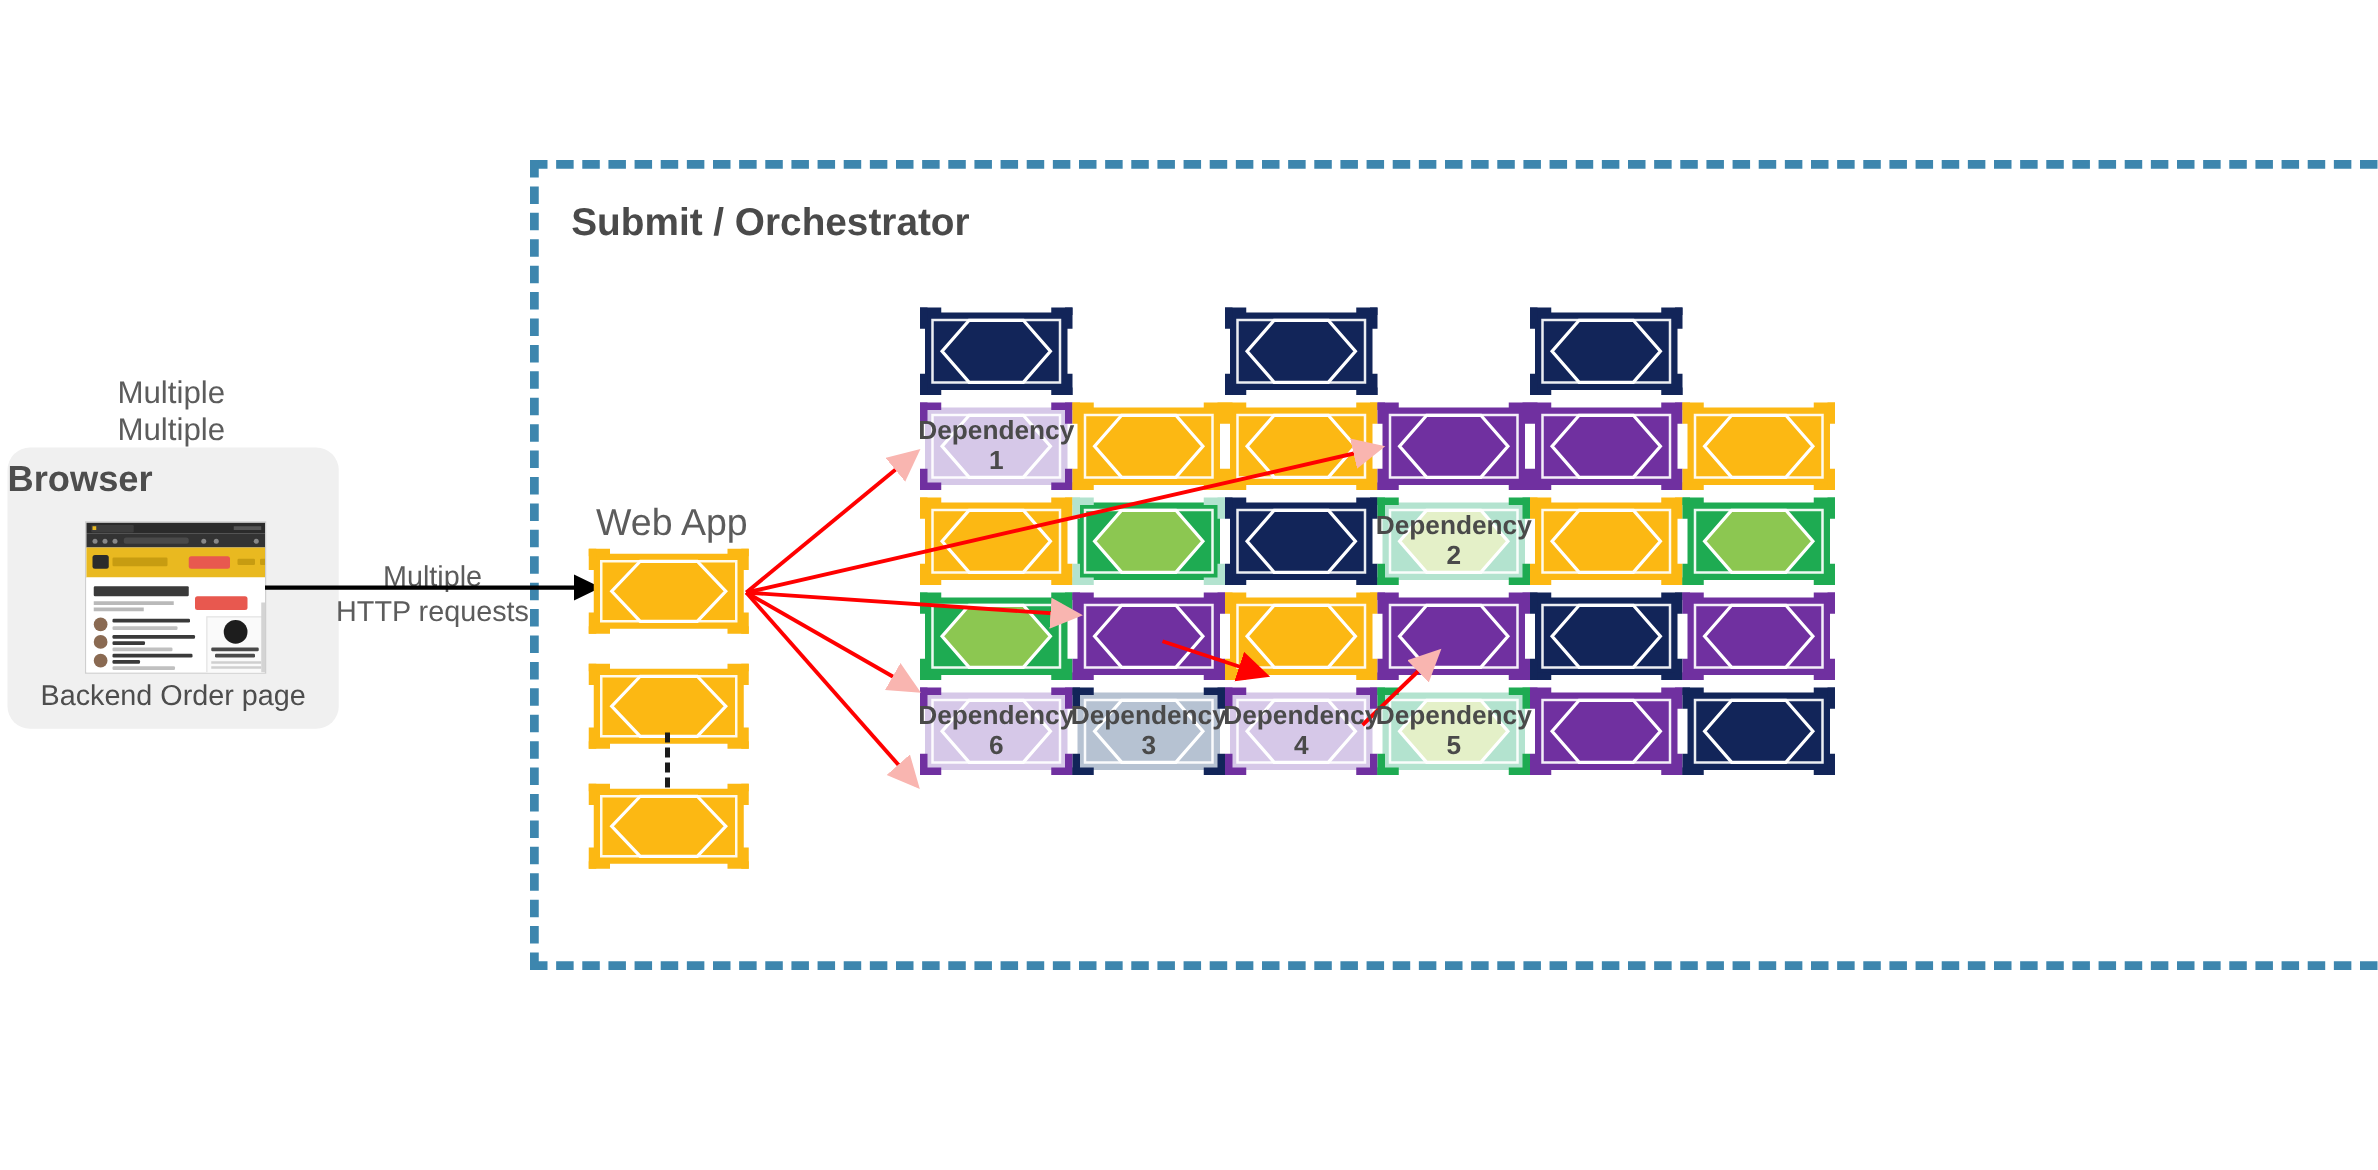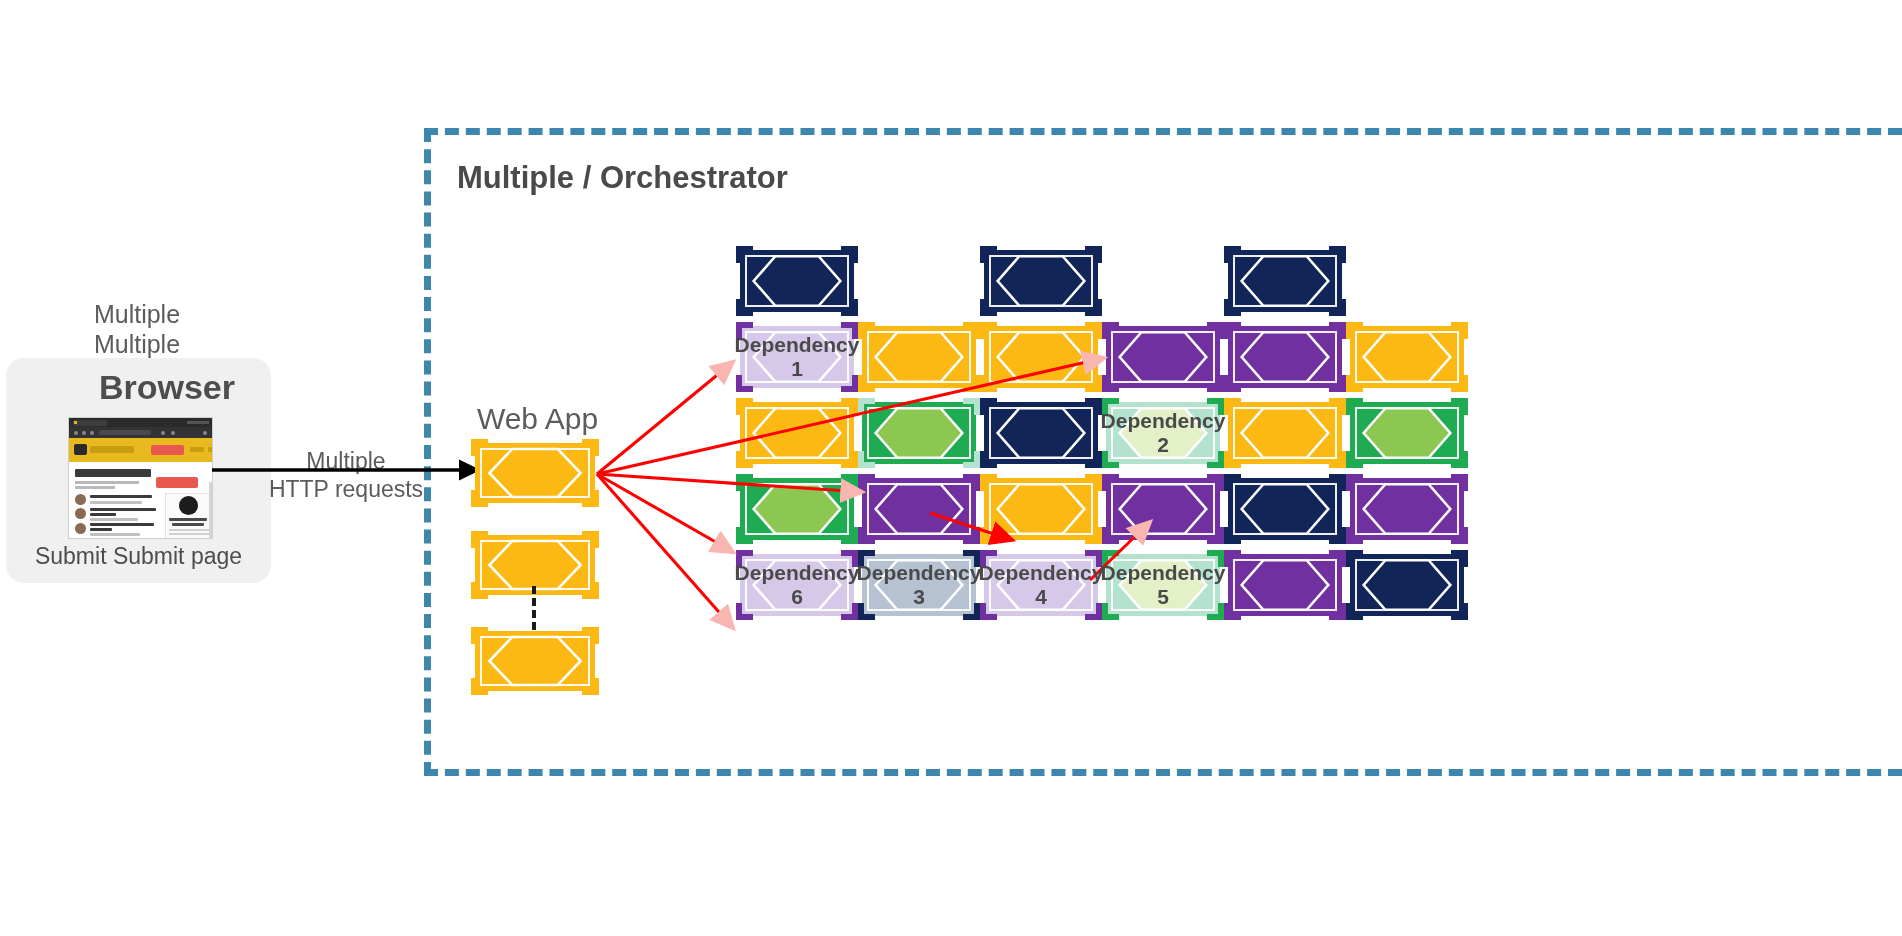--- a/index.html
+++ b/index.html
@@ -37,22 +37,22 @@
   
   #multiple-customers{
     position:absolute;left:22px;top:300px;width:230px;
     text-align:center;font-size:25px;color:#5c5c5c;line-height:1.18;
   }
   #browser-panel{
     position:absolute;left:6px;top:358px;width:265px;height:225px;
     background:#f0f0f0;border-radius:18px;
   }
   #browser-title{
-    position:absolute;left:6px;top:368px;width:229px;text-align:right;
-    font-size:34px;font-weight:bold;color:#4d4d4d;
+    position:absolute;left:6px;top:368px;width:229px;text-align:left;
+    font-size:29px;font-weight:bold;color:#4d4d4d;
   }
   #submit-order-caption{
     position:absolute;left:6px;top:543px;width:265px;text-align:center;
     font-size:23px;color:#4d4d4d;
   }
 
   
   #browser-mock{
     position:absolute;left:69px;top:418px;width:143px;height:120px;
     background:#ffffff;overflow:hidden;
@@ -130,21 +130,21 @@
   
   #fan-arrows{position:absolute;left:0;top:0;width:1902px;height:936px;pointer-events:none;}
 </style>
 </head>
 <body>
 
 <div class="stage">
 
 
   <div id="backend-box"></div>
-  <div id="backend-label">Multiple / Orchestrator</div>
+  <div id="backend-label">Submit / Orchestrator</div>
 
   <div id="multiple-customers">
     <div>Multiple</div>
     <div>Multiple</div>
   </div>
 
   <div id="browser-panel"></div>
   <div id="browser-title">Browser</div>
 
   <div id="browser-mock">
@@ -193,21 +193,21 @@
       <div class="bm-card"></div>
       <div class="bm-circle"></div>
       <div class="bm-cardtxt" style="top:56px;width:38px"></div>
       <div class="bm-cardtxt" style="top:61px;width:32px;left:103px"></div>
       <div class="bm-cardtxt-l" style="top:67px;width:40px"></div>
       <div class="bm-cardtxt-l" style="top:71px;width:40px"></div>
       <div class="bm-scroll"></div>
     </div>
   </div>
 
-  <div id="submit-order-caption">Submit Submit page</div>
+  <div id="submit-order-caption">Backend Order page</div>
 
   <div id="http-label">
     <div>Multiple</div>
     <div>HTTP requests</div>
   </div>
   <svg id="http-arrow" viewBox="0 0 280 30">
     <defs>
       <marker id="blackhead" markerWidth="7" markerHeight="7" refX="5.6" refY="3.1" orient="auto">
         <path d="M0,0 L6.4,3.1 L0,6.2 z" fill="#000"></path>
       </marker>

